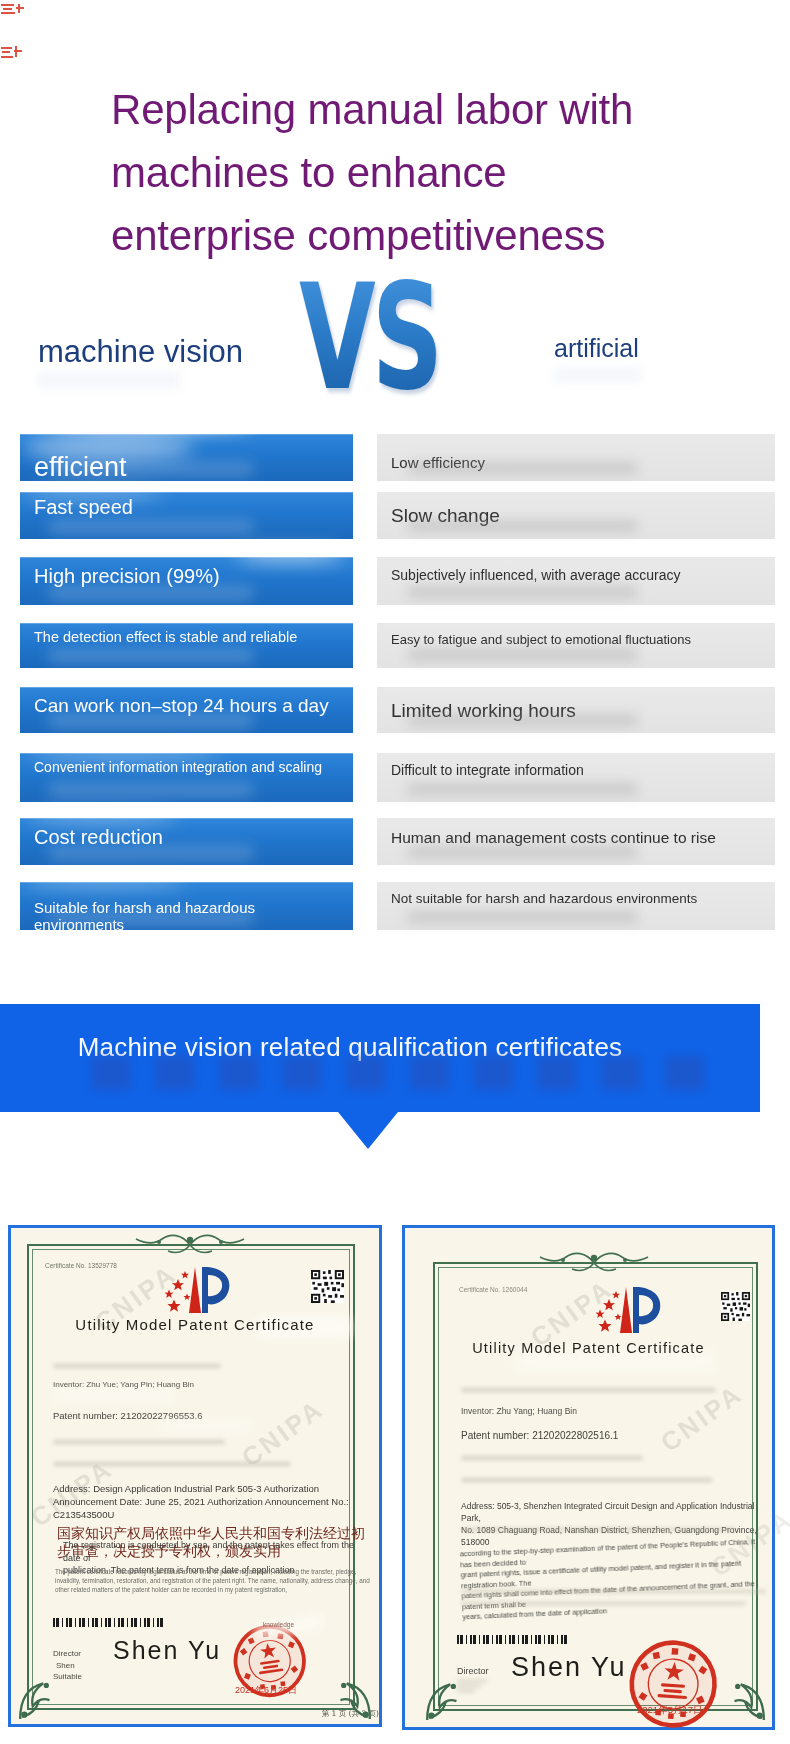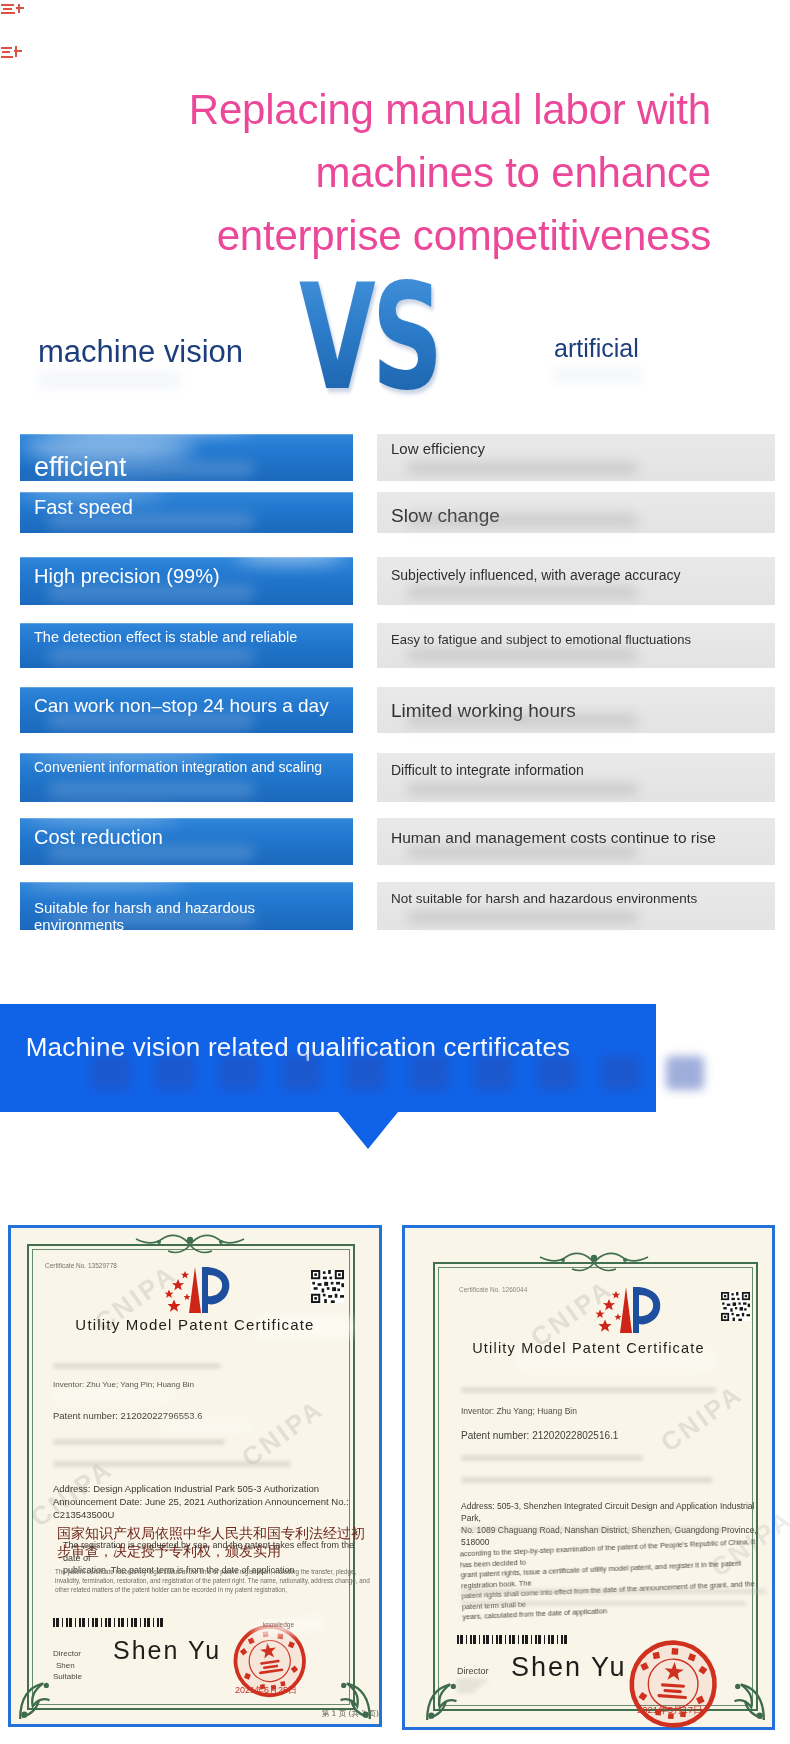--- a/index.html
+++ b/index.html
@@ -7,59 +7,59 @@
         font-family:"Liberation Sans","DejaVu Sans",sans-serif;}
   #page *{box-sizing:border-box;}
   .abs{position:absolute;}
 
   
   .redmark{position:absolute;left:0;filter:blur(.6px);opacity:.85;}
   .redmark svg{display:block;}
 
   
   .headline{position:absolute;left:111px;top:78px;width:600px;font-size:42px;line-height:63px;
-            color:#ec4899;letter-spacing:-0.2px;font-weight:400;text-align:right;}
+            color:#701a75;letter-spacing:-0.2px;font-weight:400;}
 
   
   .vleft{position:absolute;left:38px;top:334px;font-size:31px;color:#1c3e7d;font-weight:500;}
   .vright{position:absolute;left:554px;top:334px;font-size:25px;color:#1c3e7d;font-weight:500;}
   .vband{position:absolute;background:rgba(244,247,251,.95);filter:blur(4px);border-radius:3px;}
   .vs{position:absolute;left:299px;top:264px;font-size:146px;line-height:1;font-weight:700;
       font-family:"DejaVu Sans","Liberation Sans",sans-serif;letter-spacing:-6px;
       transform:scaleX(.68);transform-origin:left top;
       background:linear-gradient(180deg,#4593dd 0%,#2c7cc9 45%,#1a60a9 100%);
       -webkit-background-clip:text;background-clip:text;color:transparent;
       filter:drop-shadow(3px 4px 2px rgba(50,90,150,.28));}
 
   
   .row{position:absolute;left:0;width:790px;}
-  .r1{top:434px;height:47px}.r2{top:492px;height:41px}.r3{top:557px;height:48px}
+  .r1{top:434px;height:47px}.r2{top:492px;height:47px}.r3{top:557px;height:48px}
   .r4{top:623px;height:45px}.r5{top:687px;height:46px}.r6{top:753px;height:49px}
   .r7{top:818px;height:47px}.r8{top:882px;height:48px}
   .cl{position:absolute;left:20px;width:333px;height:100%;color:#fff;padding:6px 12px 0 14px;
       background:linear-gradient(180deg,#2f86da 0%,#2176cd 45%,#1b69bc 100%);
       box-shadow:inset 0 1px 0 rgba(255,255,255,.25);}
   .cr{position:absolute;left:377px;width:398px;height:100%;color:#2e2e2e;padding:9px 14px 0 14px;
       background:linear-gradient(180deg,#e9e9e9 0%,#e3e3e3 100%);}
   .cl::after{content:"";position:absolute;left:28px;bottom:5px;width:62%;height:14px;
       background:rgba(255,255,255,.20);filter:blur(7px);border-radius:6px;}
   .cr::after{content:"";position:absolute;left:30px;bottom:7px;width:58%;height:12px;
       background:rgba(160,160,160,.38);filter:blur(6px);border-radius:6px;}
   .r1 .cl{font-size:27px;padding-top:18px}.r2 .cl{font-size:20px;padding-top:4px}
   .r3 .cl{font-size:20px;padding-top:8px}.r4 .cl{font-size:14.5px;padding-top:6px}
   .r5 .cl{font-size:19px;padding-top:8px}.r6 .cl{font-size:14px;line-height:17px;padding-top:6px}
   .r7 .cl{font-size:20px;padding-top:8px}.r8 .cl{font-size:15px;padding-top:17px}
-  .r1 .cr{font-size:15px;padding-top:6px}.r2 .cr{font-size:19px;padding-top:13px}
+  .r1 .cr{font-size:15px;padding-top:20px}.r2 .cr{font-size:19px;padding-top:13px}
   .r3 .cr{font-size:14px;padding-top:10px}.r4 .cr{font-size:13px;}
   .r5 .cr{font-size:19px;padding-top:13px}.r6 .cr{font-size:14px;padding-top:9px}
   .r7 .cr{font-size:15.5px;padding-top:11px}.r8 .cr{font-size:13.5px;padding-top:9px}
   .glow{position:absolute;background:rgba(255,255,255,.85);filter:blur(9px);border-radius:50%;}
 
   
-  .banner{position:absolute;left:0;top:1004px;width:656px;height:108px;background:#1062e6;}
+  .banner{position:absolute;left:0;top:1004px;width:760px;height:108px;background:#1062e6;}
   .banner-text{position:absolute;left:0;top:28px;width:100%;text-align:center;color:#fafcff;
       font-size:26px;letter-spacing:.2px;padding-right:60px;}
   .blobrow{position:absolute;left:92px;top:52px;width:612px;display:flex;justify-content:space-between;}
   .blob{width:38px;height:34px;background:#2b4cb0;opacity:.45;filter:blur(5px);border-radius:5px;}
   .banner-tri{position:absolute;left:338px;top:1112px;width:0;height:0;
       border-left:30px solid transparent;border-right:30px solid transparent;
       border-top:37px solid #1062e6;}
 
   
   .cert{position:absolute;top:1225px;background:#f9f5e9;border:3px solid #2471dd;}

